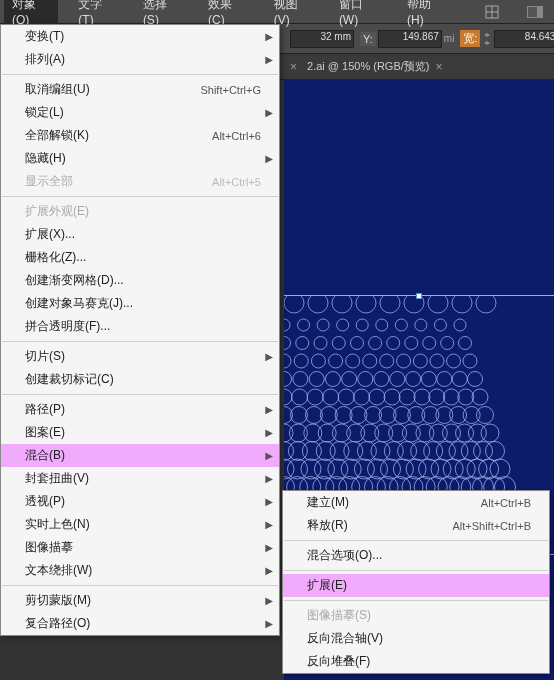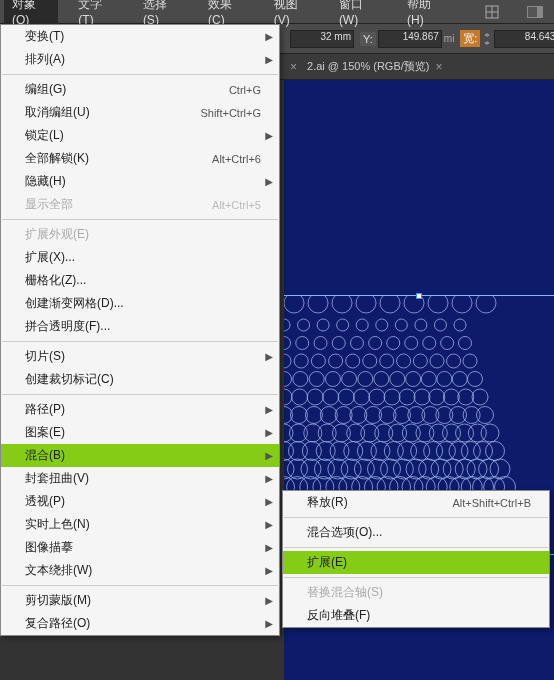--- a/index.html
+++ b/index.html
@@ -25,21 +25,21 @@
 
 .canvas { position: absolute; top: 80px; left: 284px; right: 0; bottom: 0; background: #0d1b6b; overflow: hidden; }
 .selection { position: absolute; top: 215px; left: -10px; width: 290px; height: 260px; border: 1px solid #8ab4f8; }
 .handle { position: absolute; width: 6px; height: 6px; background: #fff; border: 1px solid #4a90e2; }
 .handle.tm { top: -3px; left: 50%; margin-left: -3px; }
 .circles { position: absolute; top: 215px; left: -10px; }
 
 .dropdown { position: absolute; top: 24px; left: 0; width: 280px; background: #f5f5f5; border: 1px solid #888; box-shadow: 2px 2px 6px rgba(0,0,0,0.4); z-index: 100; }
 .dd-item { display: flex; align-items: center; justify-content: space-between; padding: 3px 18px 3px 24px; font-size: 12px; color: #222; cursor: pointer; position: relative; }
 .dd-item.disabled { color: #aaa; }
-.dd-item.highlight { background: #84cc16; }
+.dd-item.highlight { background: #f0abfc; }
 .dd-item .arrow { position: absolute; right: 6px; font-size: 10px; color: #555; }
 .dd-shortcut { font-size: 11px; color: #555; }
 .dd-item.disabled .dd-shortcut { color: #bbb; }
 .dd-sep { height: 1px; background: #ccc; margin: 3px 1px; }
 
 .submenu { position: absolute; top: 490px; left: 282px; width: 268px; background: #f5f5f5; border: 1px solid #888; box-shadow: 2px 2px 6px rgba(0,0,0,0.4); z-index: 101; }
 </style>
 </head>
 <body>
 
@@ -305,24 +305,20 @@
     <div class="dd-item">
       <span>变换(T)</span>
       <span class="arrow">▶</span>
     </div>
     <div class="dd-item">
       <span>排列(A)</span>
       <span class="arrow">▶</span>
     </div>
     <div class="dd-sep"></div>
     <div class="dd-item">
-      <span>编组(G)</span>
-      <span class="dd-shortcut">Ctrl+G</span>
-    </div>
-    <div class="dd-item">
       <span>取消编组(U)</span>
       <span class="dd-shortcut">Shift+Ctrl+G</span>
     </div>
     <div class="dd-item">
       <span>锁定(L)</span>
       <span class="arrow">▶</span>
     </div>
     <div class="dd-item">
       <span>全部解锁(K)</span>
       <span class="dd-shortcut">Alt+Ctrl+6</span>
@@ -342,20 +338,23 @@
     <div class="dd-item">
       <span>扩展(X)...</span>
     </div>
     <div class="dd-item">
       <span>栅格化(Z)...</span>
     </div>
     <div class="dd-item">
       <span>创建渐变网格(D)...</span>
     </div>
     <div class="dd-item">
+      <span>创建对象马赛克(J)...</span>
+    </div>
+    <div class="dd-item">
       <span>拼合透明度(F)...</span>
     </div>
     <div class="dd-sep"></div>
     <div class="dd-item">
       <span>切片(S)</span>
       <span class="arrow">▶</span>
     </div>
     <div class="dd-item">
       <span>创建裁切标记(C)</span>
     </div>
@@ -398,31 +397,38 @@
       <span class="arrow">▶</span>
     </div>
     <div class="dd-item">
       <span>复合路径(O)</span>
       <span class="arrow">▶</span>
     </div>
   </div>
 
 <div class="submenu" id="sub-dd">
     <div class="dd-item">
+      <span>建立(M)</span>
+      <span class="dd-shortcut">Alt+Ctrl+B</span>
+    </div>
+    <div class="dd-item">
       <span>释放(R)</span>
       <span class="dd-shortcut">Alt+Shift+Ctrl+B</span>
     </div>
     <div class="dd-sep"></div>
     <div class="dd-item">
       <span>混合选项(O)...</span>
     </div>
     <div class="dd-sep"></div>
     <div class="dd-item highlight">
       <span>扩展(E)</span>
     </div>
     <div class="dd-sep"></div>
     <div class="dd-item disabled">
-      <span>替换混合轴(S)</span>
+      <span>图像描摹(S)</span>
+    </div>
+    <div class="dd-item">
+      <span>反向混合轴(V)</span>
     </div>
     <div class="dd-item">
       <span>反向堆叠(F)</span>
     </div>
   </div>
 
 </body></html>

